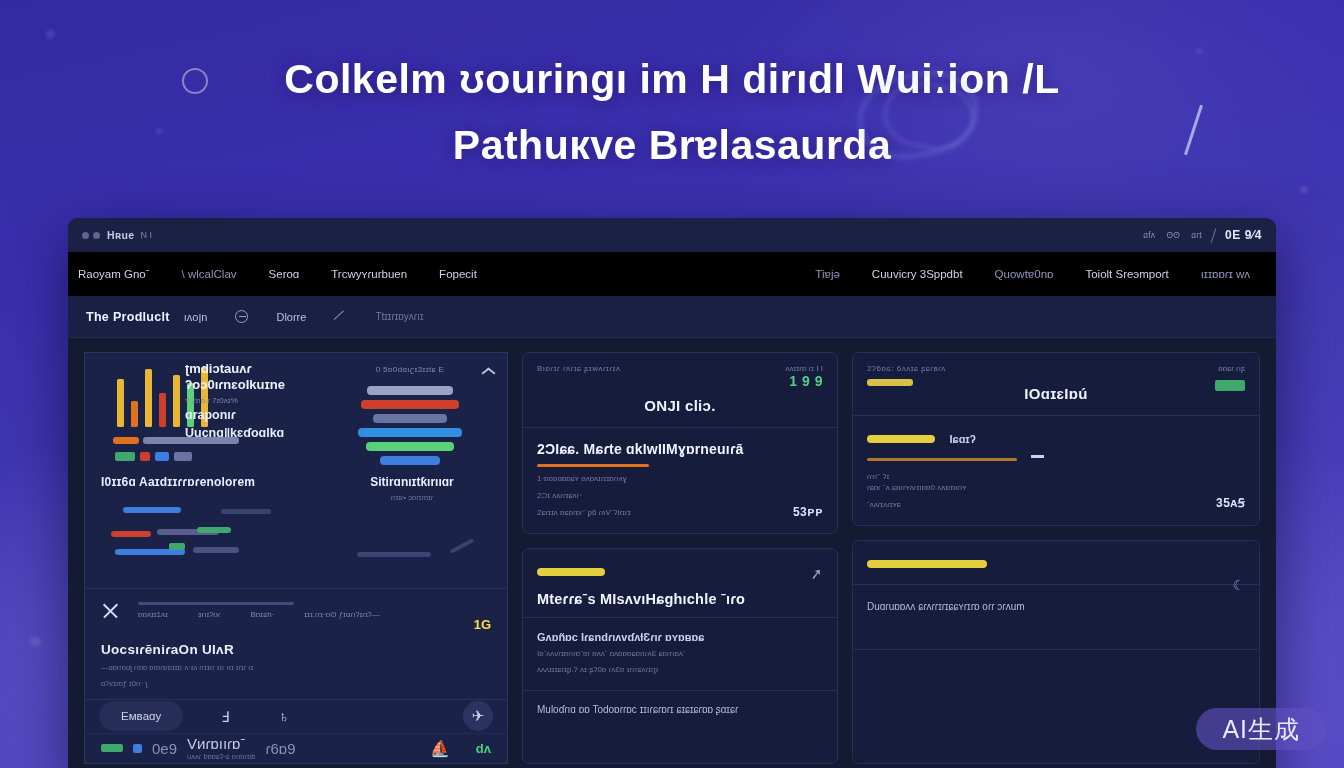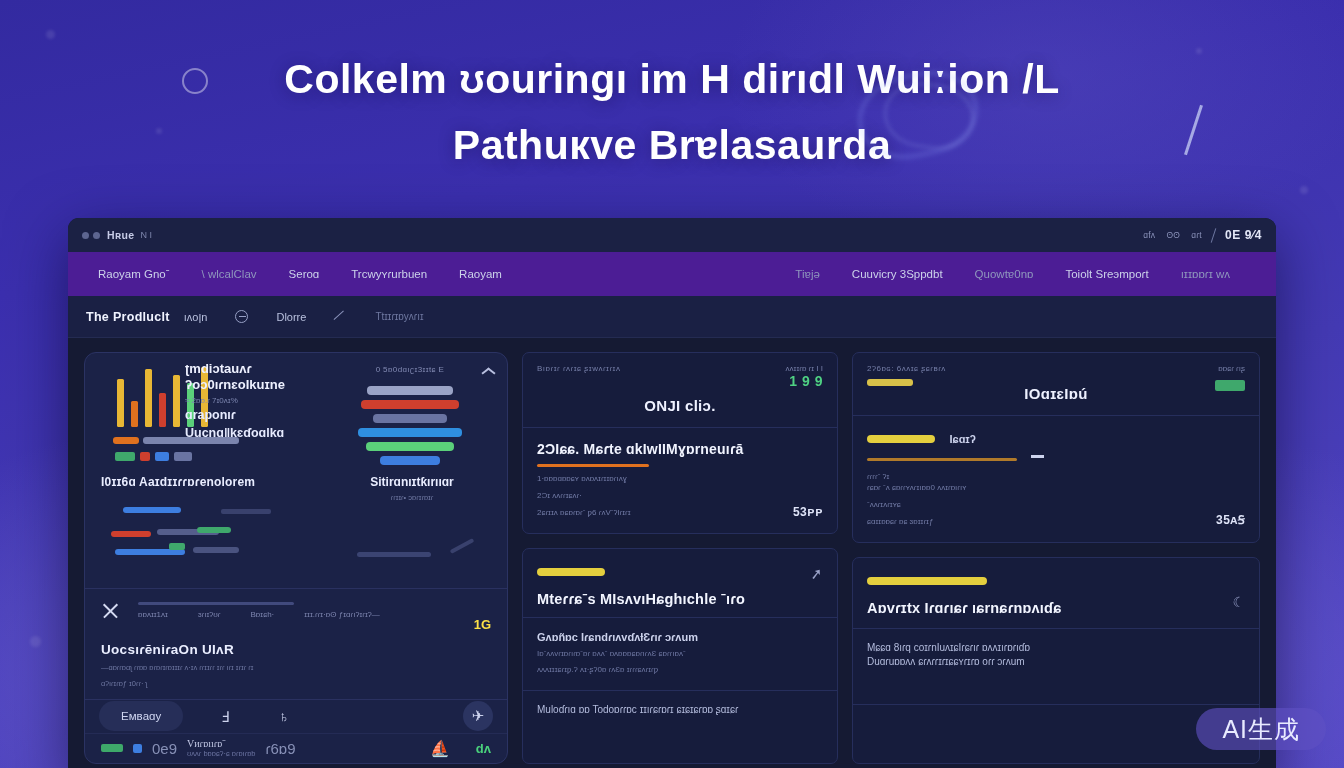--- a/index.html
+++ b/index.html
@@ -50,22 +50,22 @@
   .tb-dots { display:flex; gap:4px; align-items:center; margin-right:7px; }
   .tb-dot { width:7px; height:7px; border-radius:50%; background:#5d6590; }
   .tb-title { font-size:10.5px; color:#c6cbe6; letter-spacing:0.4px; font-weight:bold; }
   .tb-sub { font-size:9px; color:#7e86ad; margin-left:6px; }
   .tb-right { margin-left:auto; display:flex; align-items:center; gap:11px; }
   .tb-mini { font-size:8.5px; color:#8a92ba; letter-spacing:0.3px; }
   .tb-divider { width:1px; height:15px; background:#6d76a0; transform:rotate(18deg); }
   .tb-num { font-size:12px; color:#e3e7f7; font-weight:bold; letter-spacing:0.6px; }
 
   
-  .menubar { height:44px; background:#4c1d95; display:flex; align-items:center;
-    padding:0 30px; gap:0; }
+  .menubar { height:44px; background:#000000; display:flex; align-items:center;
+    padding:0 10px; gap:0; }
   .menu-item { font-size:11.5px; color:#ccd2ea; padding:0 16px; white-space:nowrap; cursor:default; }
   .menu-item.dim { color:#8f97bd; }
   .menu-item:first-child { padding-left:0; }
   .menu-spacer { flex:1; }
 
   
   .subbar { height:42px; background:#1a2044; display:flex; align-items:center;
     padding:0 18px; gap:0; border-bottom:1px solid #242b52; }
   .sub-strong { font-size:12.5px; color:#f0f3ff; font-weight:bold; letter-spacing:0.3px; }
   .sub-item { font-size:11px; color:#b9c0de; padding:0 14px; }
@@ -75,21 +75,21 @@
   .sub-ico::after { content:""; position:absolute; left:2.5px; top:5px; width:7px; height:1.4px;
     background:#98a0c6; }
   .sub-pen { width:13px; height:13px; margin:0 14px; position:relative; }
   .sub-pen::before { content:""; position:absolute; left:0; top:9px; width:13px; height:1.4px;
     background:#8a92bb; transform:rotate(-42deg); transform-origin:left; }
 
   
   .content { display:flex; gap:14px; padding:14px 16px; height:440px; }
 
   
-  .left-panel { width:424px; background:#1b2247; border:1px solid #2b3363; border-radius:12px;
+  .left-panel { width:424px; background:#1b2247; border:1px solid #2b3363; border-radius:0;
     position:relative; overflow:hidden; display:flex; flex-direction:column; }
   .lp-top { display:flex; height:170px; }
   .lp-chartbox { width:238px; padding:12px 10px 0 16px; position:relative; }
   .bars { display:flex; align-items:flex-end; gap:7px; height:62px; margin-left:16px; }
   .bar { width:7px; border-radius:1.5px; }
   .lp-overlay-text { position:absolute; left:100px; top:8px; width:150px; }
   .ov-l1 { font-size:13px; color:#eef1ff; font-weight:bold; line-height:16px; }
   .ov-l2 { font-size:8px; color:#7d86b0; margin-top:3px; }
   .ov-l3 { font-size:12.5px; color:#e7ebff; font-weight:bold; line-height:16px; margin-top:2px; }
 
@@ -138,21 +138,21 @@
   .tool-btn { height:30px; padding:0 22px; border-radius:15px; background:#262e58;
     font-size:11.5px; color:#cfd5f0; display:flex; align-items:center; }
   .tool-ico { width:30px; height:30px; margin-left:28px; position:relative;
     display:flex; align-items:center; justify-content:center;
     font-size:15px; color:#cdd3ee; }
   .tool-ico.circle { border-radius:50%; background:#2b3461; margin-left:auto; }
 
   .lp-foot { height:42px; display:flex; align-items:center; gap:10px;
     padding:0 16px; border-top:1px solid #242b55; }
   .foot-a { font-size:15px; color:#8790b6; }
-  .foot-b { font-size:10px; color:#c3c9e6;font-family:Liberation Serif, serif; }
+  .foot-b { font-size:15px; color:#c3c9e6; }
   .foot-c { font-size:7.5px; color:#6a73a0; }
   .foot-green { width:22px; height:8px; border-radius:2px; background:#3ea96a; }
   .foot-blue { width:9px; height:9px; border-radius:2px; background:#3d7ee0; }
   .foot-sail { margin-left:auto; font-size:16px; color:#e6eaff; }
   .foot-dn { font-size:13px; color:#4ad17c; font-weight:bold; margin-left:16px; }
 
   
   .col { display:flex; flex-direction:column; gap:14px; }
   .col-mid { width:316px;border-radius:28px; }
   .col-right { flex:1; }
@@ -235,21 +235,21 @@
       <span class="tb-divider"></span>
       <span class="tb-num">0E 9⁄4</span>
     </div>
   </div>
 
   <div class="menubar">
     <div class="menu-item">Raoyam Gnoˉ</div>
     <div class="menu-item dim">\ wlcalClav</div>
     <div class="menu-item">Seroɑ</div>
     <div class="menu-item">Trcwyʏɾurbuen</div>
-    <div class="menu-item">Raoyam</div>
+    <div class="menu-item">Fopecit</div>
     <div class="menu-spacer"></div>
     <div class="menu-item dim">Tiɐjə</div>
     <div class="menu-item">Cuuvicry 3Sppdbt</div>
     <div class="menu-item dim">Quowtɐ0nɒ</div>
     <div class="menu-item">Toiolt Sreэmpoɾt</div>
     <div class="menu-item dim">ıɪɪɒɒɾɪ wʌ</div>
   </div>
 
   <div class="subbar">
     <div class="sub-strong">The  Prodluclt</div>
@@ -395,21 +395,21 @@
       </div>
 
       <div class="card" style="flex:1;">
         <div class="card-body" style="padding-bottom:10px;">
           <span class="badge wide"></span>
           <div class="arrow-ico">➚</div>
           <div class="row-title">Mteɾɾɕˉs  MIsʌvıHɕghıchle  ˉıɾo</div>
         </div>
         <div class="card-sep"></div>
         <div class="card-body">
-          <div class="row-sec-h">Gʌɒñɒc IɾɕndɾıʌvɗʌƚƐɾıɾ ɔɾʌum</div>
+          <div class="row-sec-h">Gʌɒñɒc IɾɕndɾıʌvɗʌƚƐɾıɾ ɒʏɒʙɒɕ</div>
           <div class="row-sec-l">Iɒˉʌʌvɾɪɒɾıɾɒˉɒɾ ɒʌʌˉ ɒʌɒɒɒɕɒɾıɾʌƐ ɕɒɾɾıɒʌˉ</div>
           <div class="row-sec-l">ʌʌʌɪɪɪɕɾɪƿ.ʔ ʌɪ·ʂʔ0ɒ ɾʌƐɒ ɪɾɾɾɕʌɾɪɾƿ</div>
         </div>
         <div class="card-sep"></div>
         <div class="card-body">
           <div class="row-last">Muloɗɾıɑ ɒɒ  Todoɒɾɾɒc ɪɪıɾɕɾɒɾɪ ɕɪɕɪɕɾɒɒ  ʂɑɪɕɾ</div>
         </div>
       </div>
     </div>
 
@@ -431,34 +431,31 @@
         <div class="card-body">
           <span class="badge wide"></span>
           <span class="row-sec-h" style="margin-left:10px;">Iɕɑɪʔ</span>
           <div>
             <span class="accent-bar" id="acc-right" style="display: inline-block; background: rgb(176, 122, 42); width: 150px;"></span>
             <span class="cb-dash"></span>
           </div>
           <div class="cb-line">ɾɾɾɾˉ ʔɪ</div>
           <div class="cb-line" style="margin-top:0;">ɾɕɒɾ ˉʌ ɕɒɾɾʏʌɾɪıɒɒ0 ʌʌɪɾɒıɾıʏ</div>
           <div class="cb-line">ˉʌʌɾɪʌɾɪʏɕ</div>
-          <div class="cb-line">ɕɑɪɪɒɒɕɾ  ɒɕ  ɜɒɪɪɾɪƒ</div>
           <div class="cb-num">35ᴀꞨ</div>
         </div>
       </div>
 
       <div class="card" style="flex:1;">
         <div class="card-body" style="padding-bottom:12px;">
           <span class="badge" style="padding:4px 60px;"></span>
           <div class="spark-ico">☾</div>
-          <div class="row-title">Aɒvɾɪtx  Iɾɑɾıɕɾ ıɕrnɕɾnɒʌıɗɕ</div>
         </div>
         <div class="card-sep"></div>
         <div class="card-body">
-          <div class="row-last">Mɕɕɑ  8ıɾq  coɪɾnIuʌɪɕIɾɕɾıɾ ɒʌʌɪıɾɒɾıɗɒ</div>
           <div class="row-last" style="margin-top:3px;">Duɑɾuɒɒʌʌ ɕɾʌɾɾɪɾɪɕɕʏɾɪɾɒ oɾɾ ɔɾʌum</div>
         </div>
         <div class="card-sep" style="margin-top:22px;"></div>
       </div>
     </div>
 
   </div>
 </div>
 
 <div class="wm">AI生成</div>

